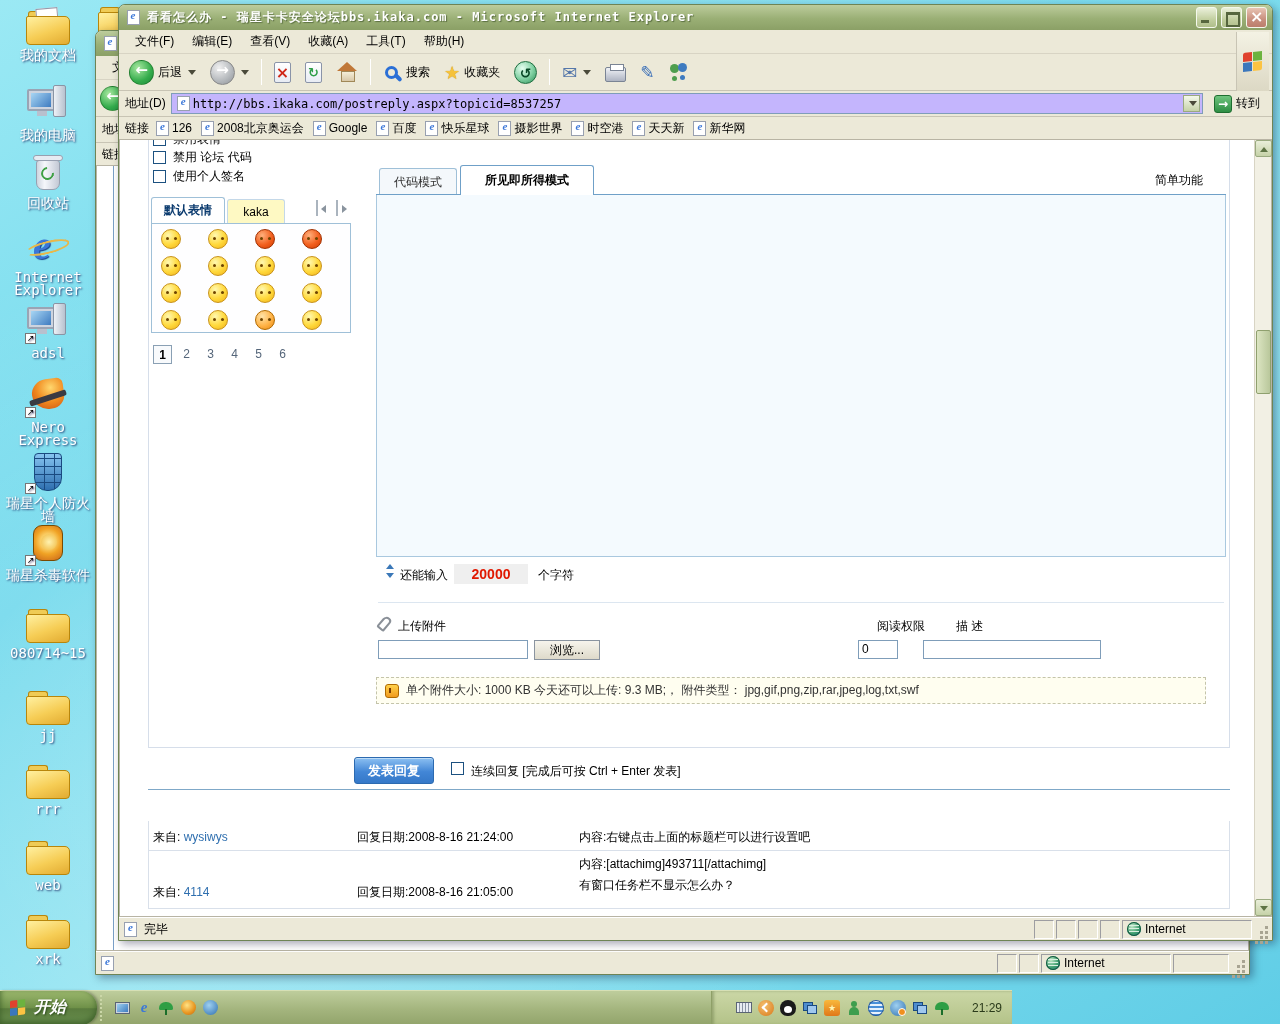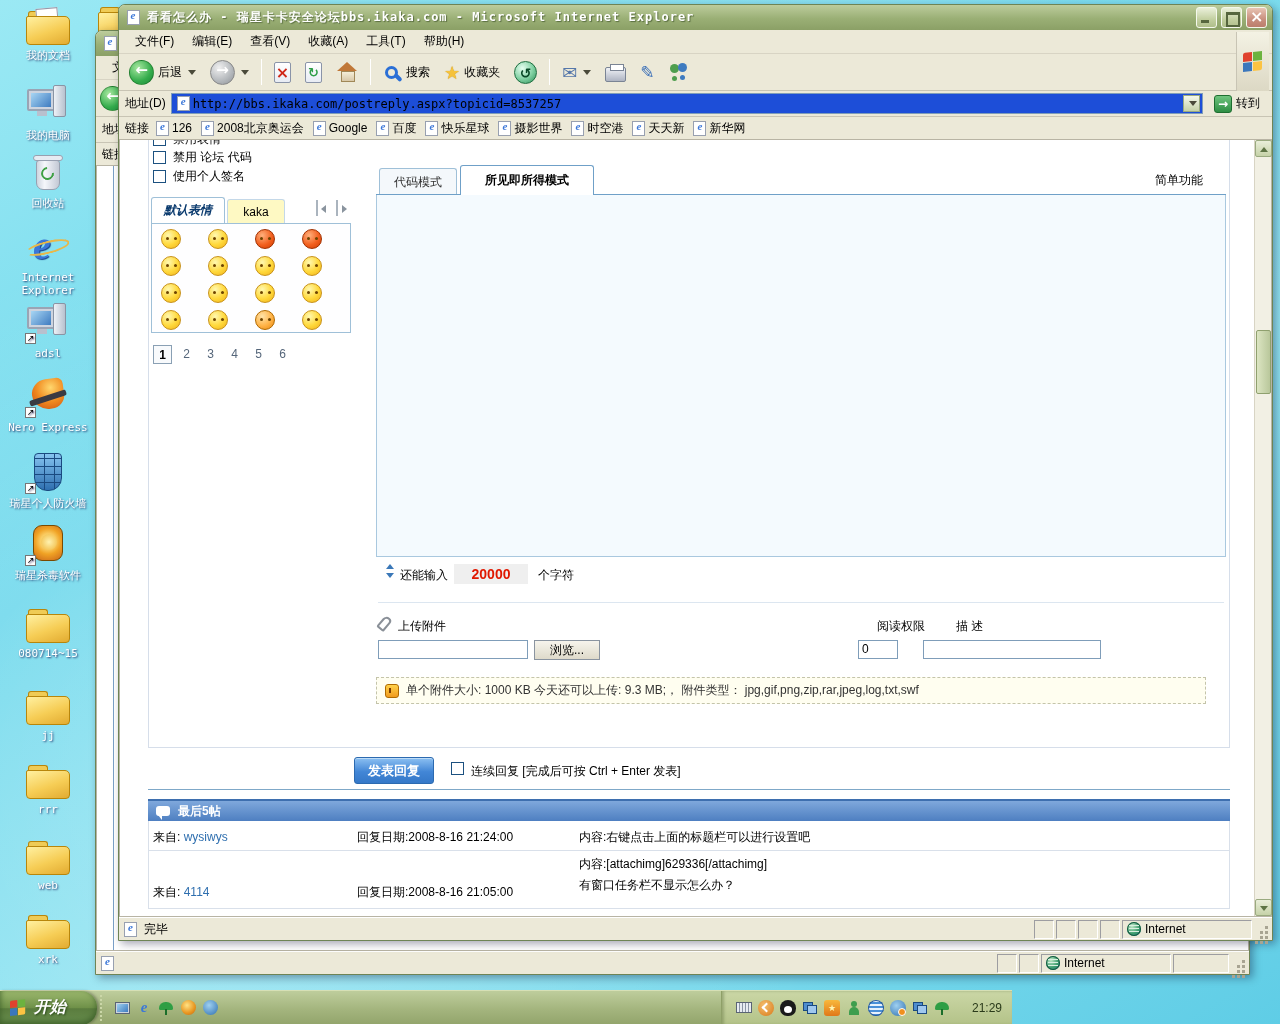--- a/index.html
+++ b/index.html
@@ -7,21 +7,21 @@
   body { font-family:"Liberation Sans","DejaVu Sans",sans-serif; font-size:12px; }
 
   
   .desktop { position:relative; width:1280px; height:1024px; overflow:hidden;
     background:
       radial-gradient(circle at 20% 80%, rgba(255,255,255,.25), transparent 45%),
       radial-gradient(circle at 70% 20%, rgba(255,255,255,.2), transparent 40%),
       linear-gradient(150deg,#9BE9F4 0%,#6FD8EC 35%,#8FE3F1 60%,#5FCDE6 100%); }
   .deskicon { position:absolute; width:84px; text-align:center; color:#fff;
     text-shadow:1px 1px 2px rgba(0,0,70,.75); cursor:default; z-index:1; }
-  .deskicon .lbl { font-size:11px; line-height:13px; font-family:"DejaVu Sans Mono",monospace; }
+  .deskicon .lbl { font-size:14px; line-height:13px; font-family:"DejaVu Sans Mono",monospace; }
   .ic { width:48px; height:42px; margin:0 auto 3px; position:relative; }
   .sc { position:absolute; left:1px; bottom:0; width:11px; height:11px; background:#fff;
     border:1px solid #777; z-index:6; }
   .sc::after { content:"↗"; font:9px "DejaVu Sans",sans-serif; color:#000; position:absolute; left:1px; top:-1px; }
   .ic-folder::before { content:""; position:absolute; left:4px; top:7px; width:18px; height:9px;
     background:#EFCB55; border:1px solid #B8860B; border-bottom:none; border-radius:3px 3px 0 0; }
   .ic-folder::after { content:""; position:absolute; left:2px; top:12px; width:42px; height:27px; z-index:2;
     background:linear-gradient(160deg,#FFF0A0,#F6CD55 55%,#E2AB31); border:1px solid #B8860B; border-radius:2px 5px 4px 4px; }
   .paper { position:absolute; left:12px; top:4px; width:22px; height:16px; background:#fff;
     border:1px solid #99A; z-index:1; transform:rotate(-5deg); }
@@ -111,21 +111,21 @@
   .printic::before { content:""; position:absolute; left:4px; top:-4px; width:12px; height:5px; background:#fff; border:1px solid #7A8494; }
   .editic { font:17px "DejaVu Sans",sans-serif; color:#3A6FB8; flex:none; }
   .editic::after { content:"✎"; }
   .msn { width:22px; height:20px; position:relative; flex:none; }
   .msn::before { content:""; position:absolute; left:2px; top:2px; width:9px; height:9px; border-radius:50%; background:#4E9E4E;
     box-shadow:0 10px 0 -2px #4E9E4E; }
   .msn::after { content:""; position:absolute; left:10px; top:1px; width:9px; height:9px; border-radius:50%; background:#3E7BC0;
     box-shadow:0 10px 0 -2px #3E7BC0; }
   .addressbar { height:26px; flex:none; display:flex; align-items:center; gap:5px; padding:0 6px;
     border-bottom:1px solid #C8C4B4; }
-  .addr-input { flex:1; height:21px; background:#1d4ed8; border:1px solid #7F9DB9; display:flex; align-items:center; padding:0 2px; }
+  .addr-input { flex:1; height:21px; background:#c4b5fd; border:1px solid #7F9DB9; display:flex; align-items:center; padding:0 2px; }
   .addr-url { flex:1; font-family:"DejaVu Sans Mono",monospace; font-size:12px; white-space:nowrap; overflow:hidden; }
   .addr-drop { width:17px; height:17px; background:linear-gradient(#F4F8EC,#C6D2A8); border:1px solid #9AAA80;
     display:flex; align-items:center; justify-content:center; }
   .ie-page { width:13px; height:15px; background:#fff; border:1px solid #98A0B0; position:relative; flex:none; margin:0 3px; }
   .ie-page::after { content:"e"; position:absolute; left:0; top:-2px; width:100%; text-align:center;
     font:bold italic 11px "Liberation Serif",serif; color:#3B77D8; }
   .gobtn { display:flex; align-items:center; gap:4px; padding:1px 6px; flex:none; }
   .goarrow { width:18px; height:18px; background:linear-gradient(#6FC47E,#2E8E44); border-radius:3px;
     border:1px solid #1E6E30; position:relative; }
   .goarrow::after { content:"→"; position:absolute; left:0; top:0; width:100%; text-align:center;
@@ -166,21 +166,21 @@
   .grip::after { content:""; position:absolute; right:2px; bottom:2px; width:3px; height:3px; background:#A8A492;
     box-shadow:-5px 5px 0 #A8A492,0 -5px 0 #A8A492,-5px 0 0 #A8A492,0 0 0 #A8A492,-10px 10px 0 #A8A492,-5px 10px 0 #A8A492,0 10px 0 #A8A492,0 5px 0 #A8A492,-10px 5px 0 transparent; }
 
   
   .abs { position:absolute; }
   .formbox { left:28px; top:-12px; width:1082px; height:620px; border:1px solid #D6DEEA; border-top:none; }
   .optrow { display:flex; align-items:center; gap:7px; height:18px; }
   .cb { width:13px; height:13px; border:1px solid #1C5180; background:#fff; flex:none; }
   .smtab { height:26px; display:flex; align-items:center; justify-content:center; border:1px solid #9FC0D8; border-bottom:none;
     border-radius:3px 3px 0 0; background:#fff; }
-  .smtab.active { font-weight:bold; color:#0A3A6E;font-style:italic; }
+  .smtab.active { font-weight:bold; color:#0A3A6E; }
   .smtab.inactive { background:#fef9c3; border-color:#C4D8E8;align-items:center; }
   .navbtn { width:15px; height:15px; border:1px solid #AAB4BE; background:linear-gradient(#FDFDFD,#E4E8EC); position:relative; }
   .navbtn::after { content:""; position:absolute; top:4px; width:0; height:0; border-top:4px solid transparent; border-bottom:4px solid transparent; }
   .navbtn.prev::after { left:4px; border-right:5px solid #8A949E; }
   .navbtn.next::after { left:5px; border-left:5px solid #8A949E; }
   .smilebox { left:31px; top:83px; width:200px; height:110px; border:1px solid #9FC0D8; background:#FEFEFF; }
   .emo { position:absolute; width:20px; height:20px; border-radius:50%; }
   .emo::before { content:""; position:absolute; left:4px; top:7px; width:3px; height:3px; border-radius:50%;
     background:#6E4400; box-shadow:8px 0 0 #6E4400; }
   .emo.yellow { background:radial-gradient(circle at 35% 30%,#FFF8B0,#FFD83A 55%,#EFAF1B); border:1px solid #C8921A; }
@@ -222,21 +222,21 @@
   
   .taskbar { position:absolute; left:0; top:990px; width:1012px; height:34px; z-index:10;
     background:linear-gradient(#BECD9C,#A4B57E 55%,#93A56C); border-top:1px solid #D6E0B6; display:flex; align-items:center; }
   .startbtn { width:97px; height:34px; display:flex; align-items:center; gap:6px; padding-left:8px;
     background:linear-gradient(#9CB86E,#6E9048 50%,#5A7C3E 52%,#6A9150); border-radius:0 16px 16px 0;
     box-shadow:inset 0 -3px 6px #3C5E28, 2px 0 3px rgba(0,0,0,.3); color:#fff; font:bold italic 16px "Liberation Sans",sans-serif;
     text-shadow:1px 1px 2px #2A4A1A; }
   .startbtn .flagbox { transform:skewY(-6deg) scale(.8); }
   .qsep { width:8px; height:26px; margin:0 3px; border-left:2px dotted #CBD7A8; }
   .ql { width:22px; height:24px; display:flex; align-items:center; justify-content:center; }
-  .tray { margin-left:auto; height:34px; display:flex; align-items:center; gap:18px; padding:0 10px 0 14px;
+  .tray { margin-left:auto; height:34px; display:flex; align-items:center; gap:18px; padding:0 10px 0 24px;
     background:linear-gradient(#CBD7A6,#B3C288); border-left:1px solid #8FA068; box-shadow:inset 2px 0 3px rgba(90,110,60,.4); }
   .tri { width:16px; height:16px; position:relative; display:flex; align-items:center; justify-content:center; }
   .clock { font-size:12px; color:#2A3A1A; padding-left:4px; }
   .mini-e::after { content:"e"; font:bold italic 15px "Liberation Serif",serif; color:#3B77D8; }
   .umb { position:relative; width:16px; height:16px; }
   .umb::before { content:""; position:absolute; left:1px; top:2px; width:14px; height:8px; background:#2E9E44; border-radius:8px 8px 2px 2px; }
   .umb::after { content:""; position:absolute; left:7px; top:9px; width:2px; height:6px; background:#1A6E2A; }
   .mini-monitor { width:15px; height:12px; background:#CDD4DF; border:1px solid #5A6474; position:relative; }
   .mini-monitor::after { content:""; position:absolute; inset:1px; background:linear-gradient(135deg,#9FD0F0,#3E7BC0); }
   .mini-lion { width:15px; height:15px; border-radius:50%; background:radial-gradient(circle at 40% 35%,#FFE284,#E8941E 60%,#B8641A); }
@@ -607,33 +607,29 @@
           <span>单个附件大小: 1000 KB  今天还可以上传: 9.3 MB;， 附件类型： jpg,gif,png,zip,rar,jpeg,log,txt,swf</span>
         </div>
 
         
         <div class="abs submitbtn" style="left:234px;top:617px;width:80px;height:27px">发表回复</div>
         <span class="abs cb" style="left:331px;top:622px"></span>
         <span class="abs" style="left:351px;top:623px">连续回复 [完成后可按 Ctrl + Enter 发表]</span>
         <div class="abs" style="left:28px;top:649px;width:1082px;border-top:1px solid #7FA8C8"></div>
 
         
-        <div class="abs lpheader" style="left:28px;top:659px;width:1082px;height:22px">
-          <span class="bub"></span>
-          <span>最后5帖</span>
-        </div>
         <div class="abs" style="left:28px;top:681px;width:1082px;height:87px;border-left:1px solid #D9E0EA;border-right:1px solid #D9E0EA"></div>
         <div class="abs rowline" style="left:28px;top:710px;width:1082px"></div>
         <div class="abs rowline" style="left:28px;top:768px;width:1082px"></div>
 
         <span class="abs" style="left:33px;top:689px"><span>来自:</span> <a class="ulink" href="#">wysiwys</a></span>
         <span class="abs" style="left:237px;top:689px">回复日期:2008-8-16 21:24:00</span>
         <span class="abs" style="left:459px;top:689px">内容:右键点击上面的标题栏可以进行设置吧</span>
 
-        <span class="abs" style="left:459px;top:716px">内容:[attachimg]629336[/attachimg]</span>
+        <span class="abs" style="left:459px;top:716px">内容:[attachimg]493711[/attachimg]</span>
         <span class="abs" style="left:459px;top:737px">有窗口任务栏不显示怎么办？</span>
         <span class="abs" style="left:33px;top:744px"><span>来自:</span> <a class="ulink" href="#">4114</a></span>
         <span class="abs" style="left:237px;top:744px">回复日期:2008-8-16 21:05:00</span>
       </div>
 
       <div class="vscroll">
         <span class="sbtn up"></span>
         <span class="sthumb" style="top:190px;height:64px"></span>
         <span class="sbtn down"></span>
       </div>

